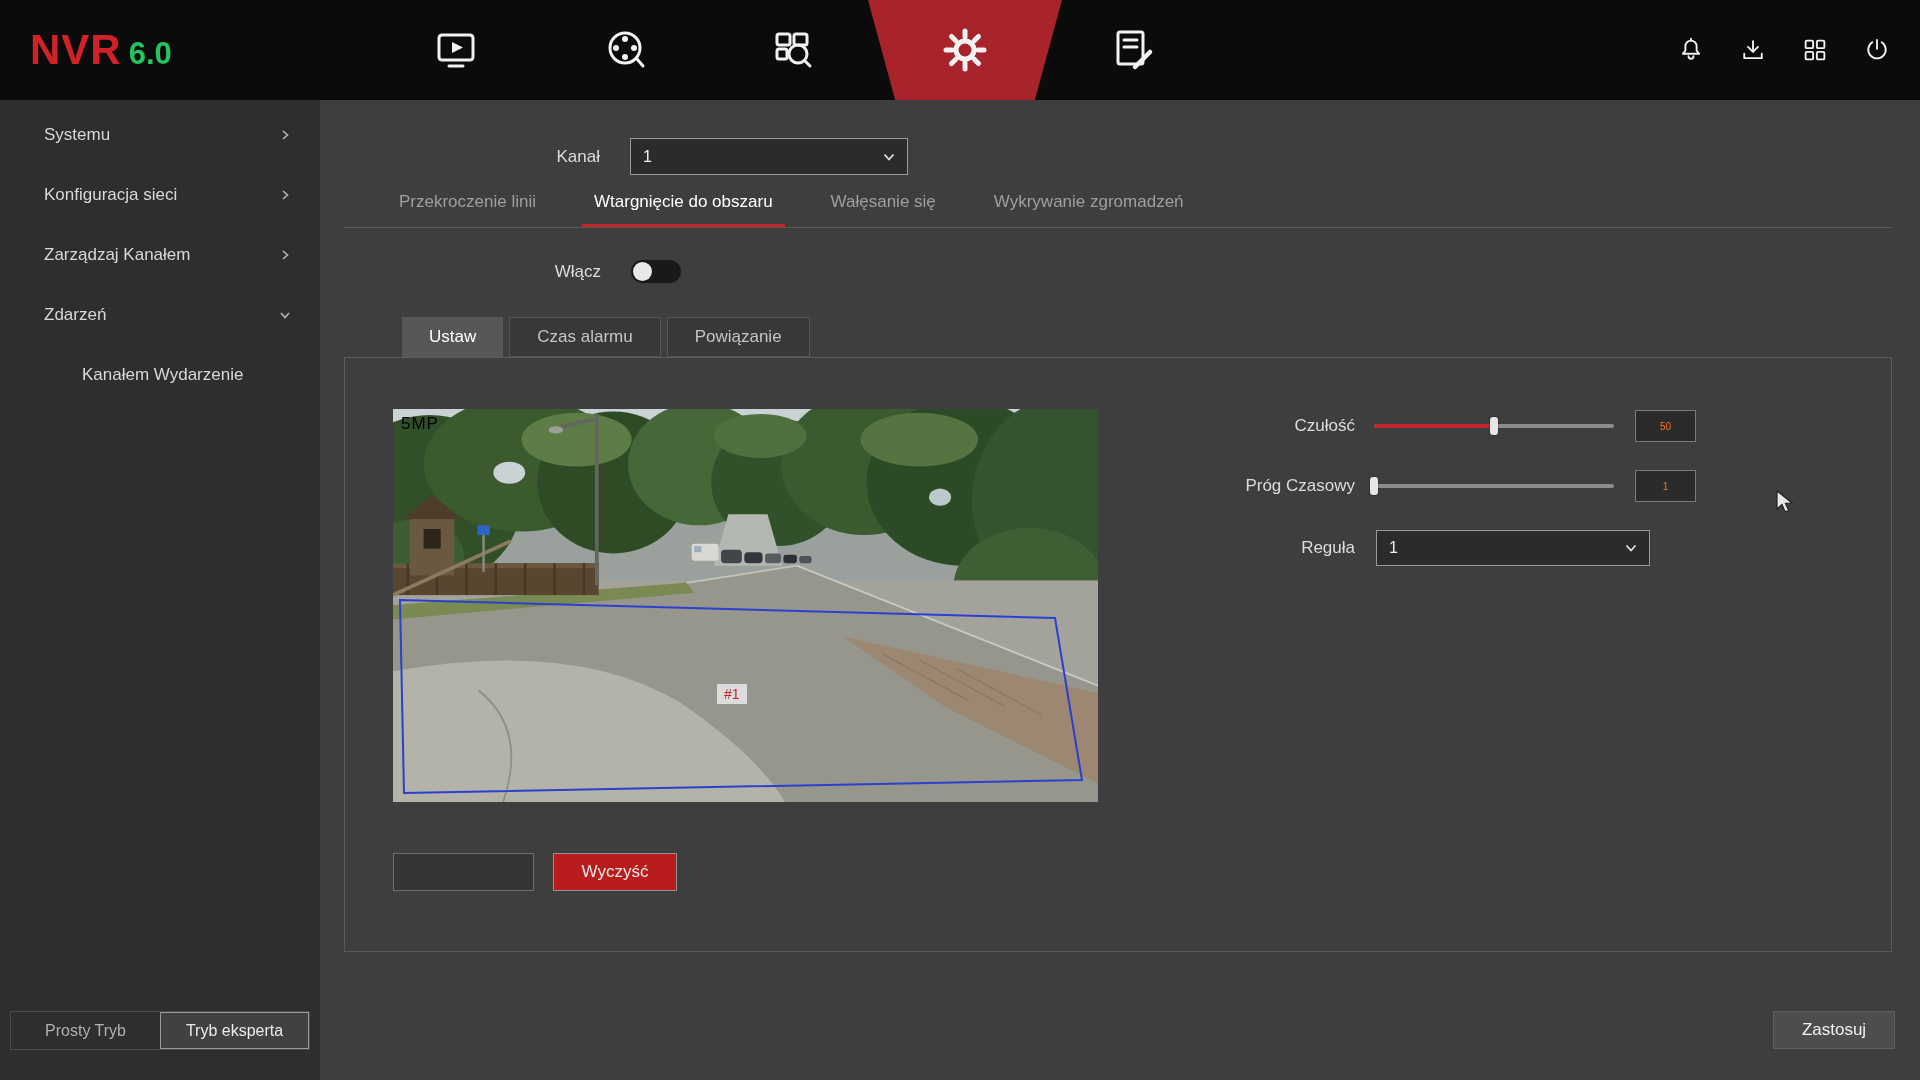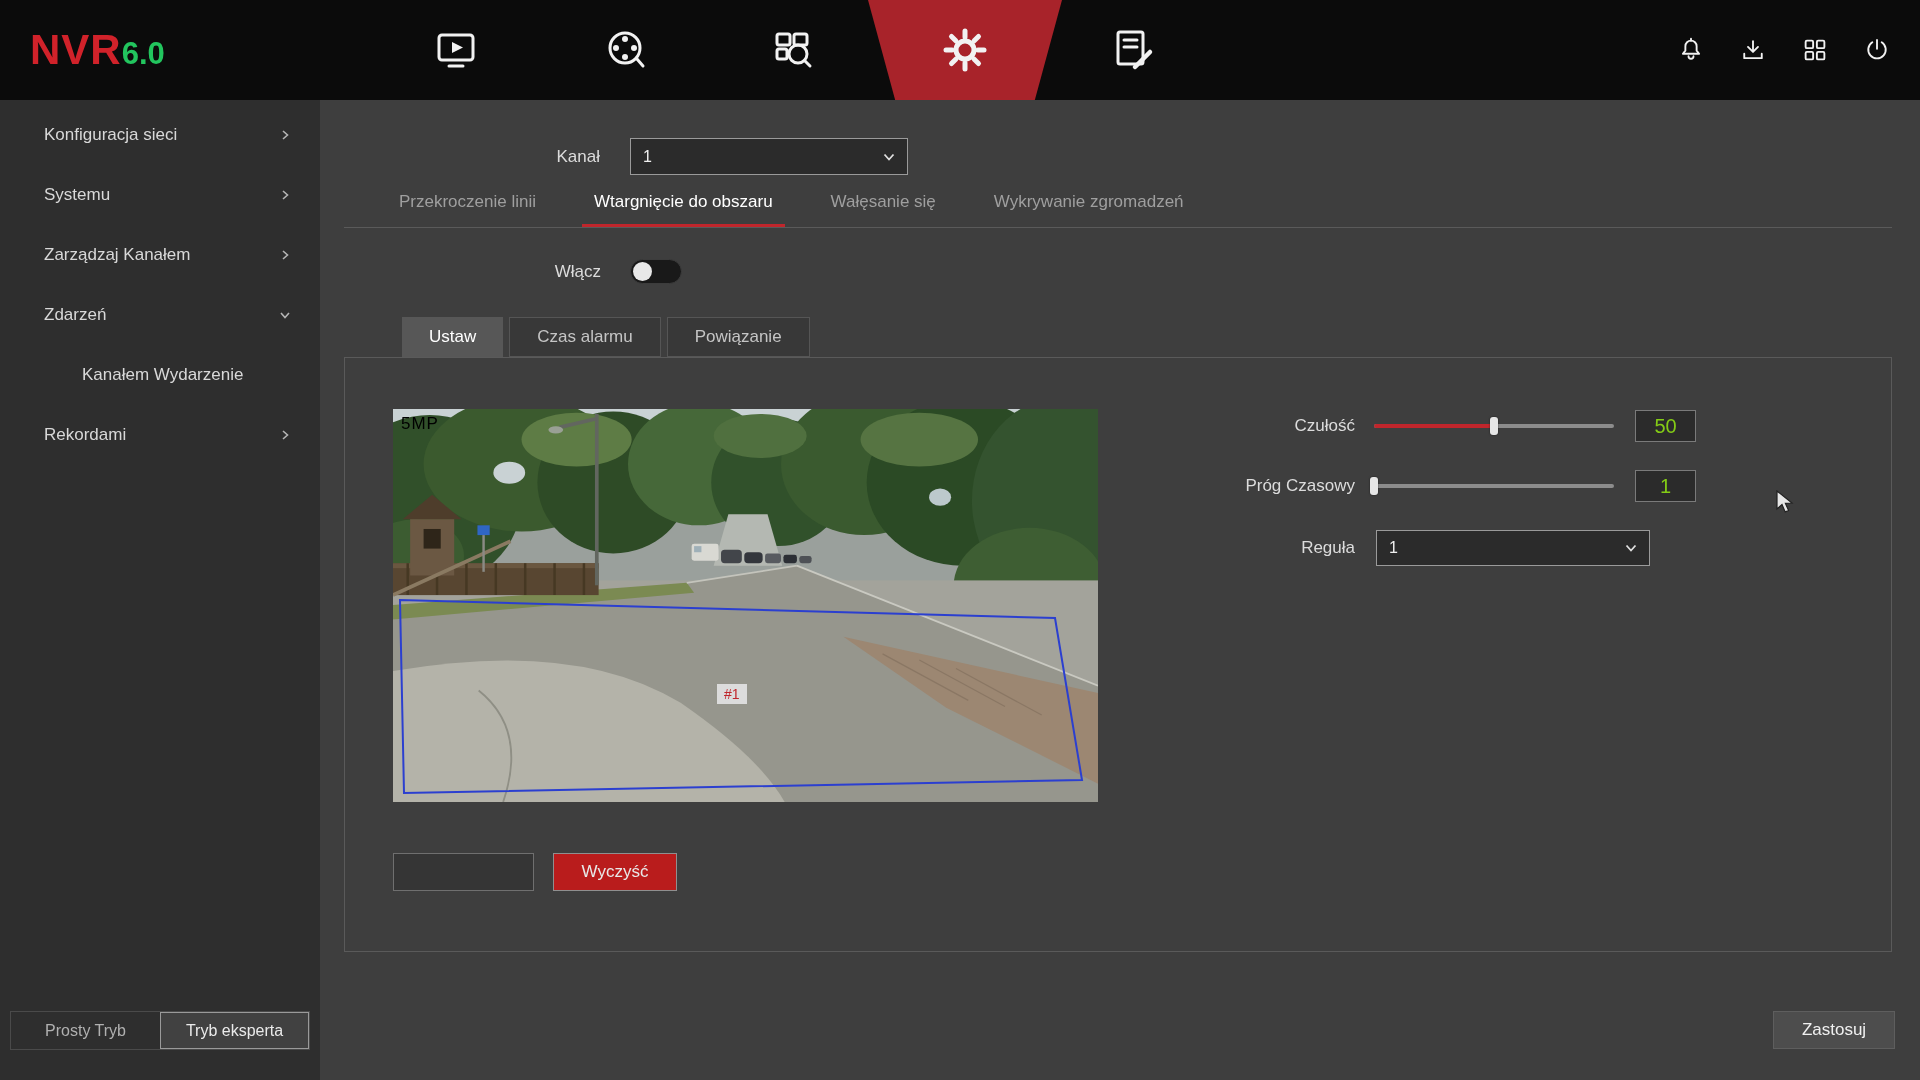--- a/index.html
+++ b/index.html
@@ -1,21 +1,21 @@
 <!DOCTYPE html>
 <html><head>
 <meta charset="utf-8">
 <style>
   * { margin:0; padding:0; box-sizing:border-box; }
   html,body { width:1920px; height:1080px; overflow:hidden; }
   body { font-family:"Liberation Sans", sans-serif; background:#3e3e3e; position:relative; }
 
   
   .topbar { position:absolute; top:0; left:0; width:1920px; height:100px; background:#0b0b0b; z-index:5; }
-  .logo { position:absolute; left:30px; top:50%; transform:translateY(-50%); display:flex; align-items:baseline; }
+  .logo { position:absolute; left:30px; top:50%; transform:translateY(-50%); display:flex; align-items:baseline; gap:7px; }
   .logo-brand { color:#d1222a; font-size:42px; font-weight:bold; letter-spacing:1px; }
   .logo-version { color:#22c55e; font-size:31px; font-weight:bold; }
   .nav-slot { position:absolute; top:0; height:100px; width:60px; display:flex; align-items:center; justify-content:center; }
   .nav-slot.active-tab { width:194px; background:#a8232a;
     clip-path:polygon(0 0, 100% 0, 86% 100%, 14% 100%); }
   .icon-stroke { stroke:#f2f2f2; fill:none; stroke-width:3; stroke-linecap:round; stroke-linejoin:round; }
   .sys-icons { position:absolute; right:28px; top:0; height:100px; display:flex; align-items:center; gap:32px; }
   .sys-icons svg { display:block; }
 
   
@@ -54,21 +54,21 @@
 
   .draw-box { position:absolute; left:73px; top:753px; width:141px; height:38px; background:#353535; border:1px solid #6f6f6f; cursor:pointer; }
   .btn { position:absolute; display:flex; align-items:center; justify-content:center; font-size:17px; cursor:pointer; }
   .clear-btn { left:233px; top:753px; width:124px; height:38px; background:#b91c1c; border:1px solid #8f8f8f; color:#e8e8e8; }
   .apply-btn { left:1453px; top:911px; width:122px; height:38px; background:#4d4d4d; border:1px solid #5e5e5e; color:#f0f0f0; }
 
   .slider { position:absolute; width:240px; height:24px; cursor:pointer; }
   .slider .track { position:absolute; left:0; right:0; top:10px; height:4px; background:#8c8c8c; border-radius:2px; }
   .slider .fill { position:absolute; left:0; top:10px; height:4px; background:#c0262c; border-radius:2px; }
   .slider .handle { position:absolute; top:3px; width:8px; height:18px; background:#e6e6e6; border-radius:3px; transform:translateX(-4px); box-shadow:0 0 2px rgba(0,0,0,.6); }
-  .val-box { position:absolute; width:61px; height:32px; background:#2b2b2b; border:1px solid #7a7a7a; color:#84cc16; font-size:20px; text-align:center; font-family:"Liberation Sans", sans-serif; }
+  .val-box { position:absolute; width:61px; height:32px; background:#2b2b2b; border:1px solid #7a7a7a; color:#f97316; font-size:10px; text-align:center; font-family:"Liberation Sans", sans-serif; }
 
   .cursor { position:absolute; left:1776px; top:490px; z-index:50; pointer-events:none; }
 </style>
 </head>
 <body>
 
 <header class="topbar">
   <div class="logo">
     <span class="logo-brand">NVR</span>
     <span class="logo-version">6.0</span>
@@ -144,29 +144,29 @@
     <svg width="30" height="30" viewBox="0 0 48 48">
       <line class="icon-stroke" x1="24" y1="8" x2="24" y2="22"></line>
       <path class="icon-stroke" d="M16.5 11.5 a14 14 0 1 0 15 0"></path>
     </svg>
   </div>
 </header>
 
 <aside class="sidebar">
   <div class="side-list">
     <div class="side-item">
-      <span>Konfiguracja sieci</span>
+      <span>Systemu</span>
       <span class="chev">
         <svg width="14" height="14" viewBox="0 0 14 14">
             <polyline points="5,3 9.5,7 5,11" fill="none" stroke="#b5b5b5" stroke-width="1.6"></polyline>
           </svg>
       </span>
     </div>
     <div class="side-item">
-      <span>Systemu</span>
+      <span>Konfiguracja sieci</span>
       <span class="chev">
         <svg width="14" height="14" viewBox="0 0 14 14">
             <polyline points="5,3 9.5,7 5,11" fill="none" stroke="#b5b5b5" stroke-width="1.6"></polyline>
           </svg>
       </span>
     </div>
     <div class="side-item">
       <span>Zarządzaj Kanałem</span>
       <span class="chev">
         <svg width="14" height="14" viewBox="0 0 14 14">
@@ -177,28 +177,20 @@
     <div class="side-item">
       <span>Zdarzeń</span>
       <span class="chev">
         <svg width="14" height="14" viewBox="0 0 14 14">
             <polyline points="3,5 7,9.5 11,5" fill="none" stroke="#b5b5b5" stroke-width="1.6"></polyline>
           </svg>
       </span>
     </div>
     <div class="side-item child">
       <span>Kanałem Wydarzenie</span>
-    </div>
-    <div class="side-item">
-      <span>Rekordami</span>
-      <span class="chev">
-        <svg width="14" height="14" viewBox="0 0 14 14">
-            <polyline points="5,3 9.5,7 5,11" fill="none" stroke="#b5b5b5" stroke-width="1.6"></polyline>
-          </svg>
-      </span>
     </div>
   </div>
   <div class="mode-switch">
     <div class="mode-seg">Prosty Tryb</div>
     <div class="mode-seg selected">Tryb eksperta</div>
   </div>
 </aside>
 
 <main class="main">
 

